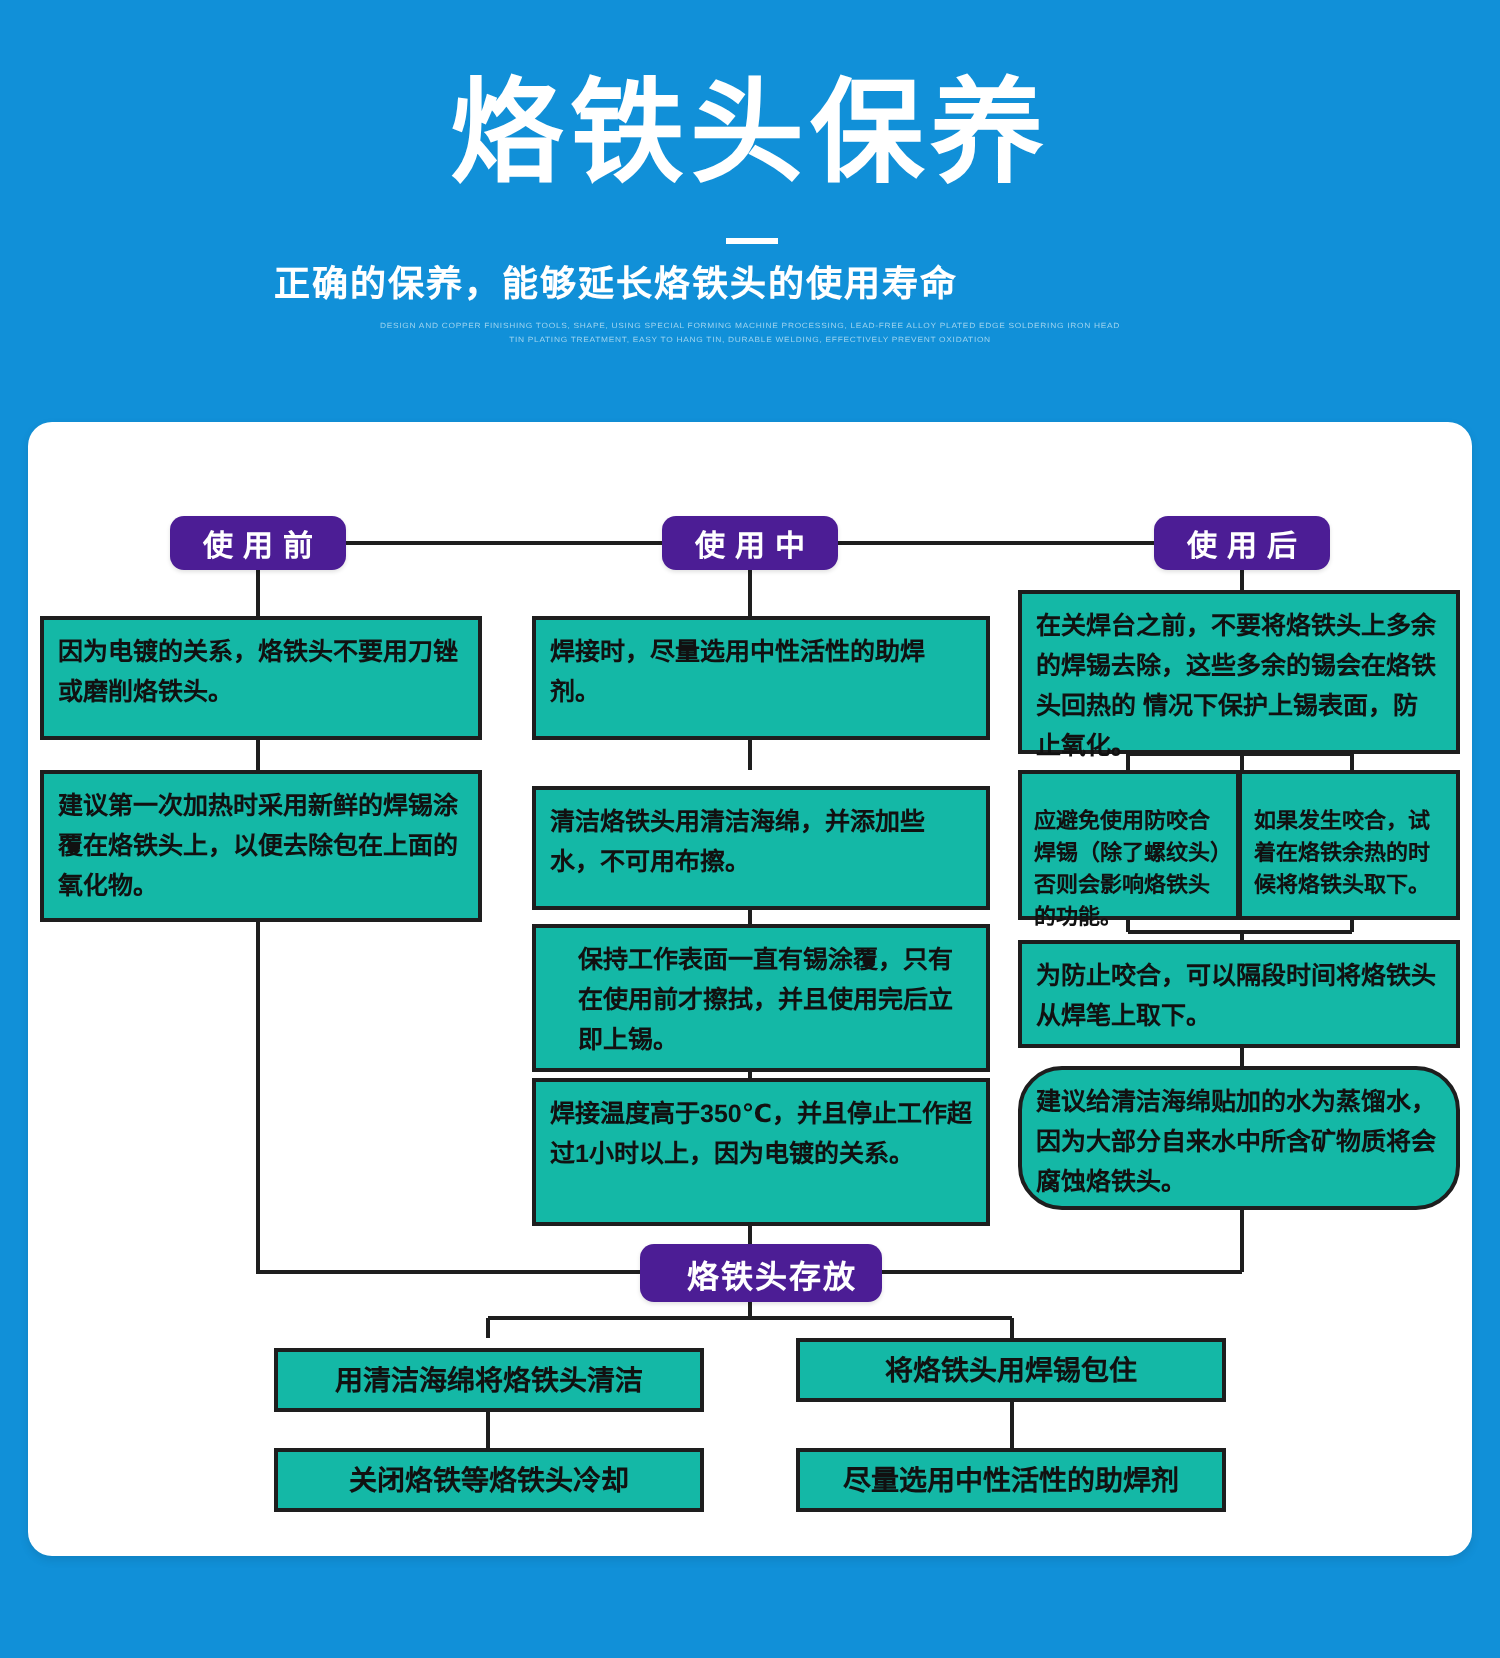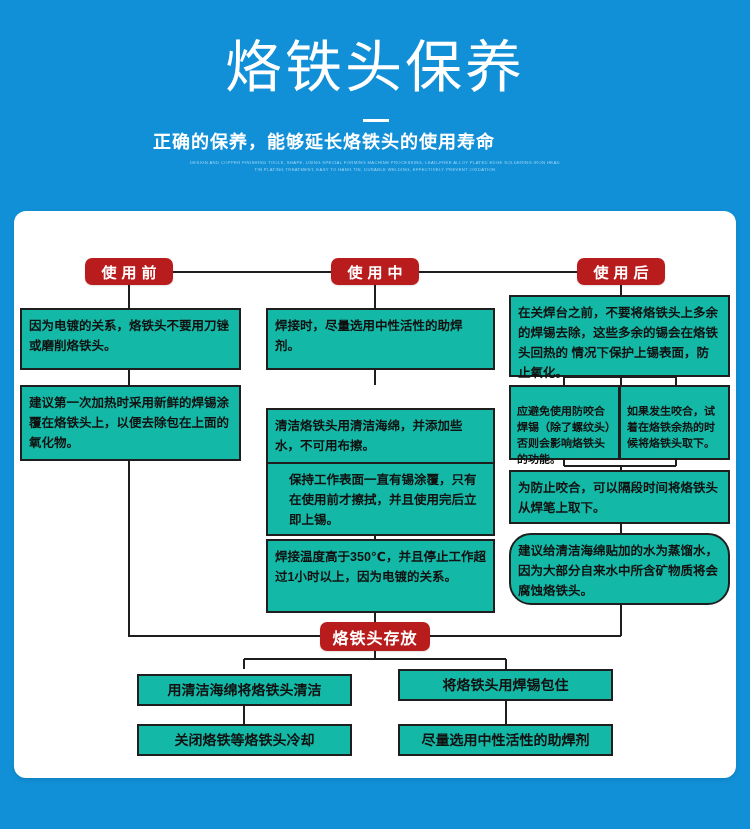--- a/index.html
+++ b/index.html
@@ -13,29 +13,29 @@
   }
 
   
   #header{
     position:absolute;left:0;top:0;width:750px;height:200px;
     text-align:center;
   }
   #main-title{
     position:absolute;left:0;top:33px;width:750px;
     font-size:57px;line-height:68px;
-    font-weight:normal;color:#ffffff;
+    font-weight:bold;color:#ffffff;
     letter-spacing:3px;
   }
   #title-divider{
     position:absolute;left:363px;top:119px;
     width:26px;height:3px;background:#ffffff;
   }
   #sub-title{
-    position:absolute;left:16px;top:129px;width:616px;
+    position:absolute;left:0;top:129px;width:616px;
     font-size:18px;line-height:26px;
     font-weight:bold;color:#ffffff;
     letter-spacing:1px;
   }
   #en-line1,#en-line2{
     position:absolute;left:0;width:750px;
     font-size:4.2px;line-height:6px;
     color:#9fd4ef;letter-spacing:.35px;
     white-space:nowrap;overflow:hidden;
     transform:scaleY(.9);
@@ -50,37 +50,37 @@
     background:#ffffff;border-radius:12px;
     box-shadow:0 2px 5px rgba(0,0,0,.10);
   }
 
   
   #wires{position:absolute;left:0;top:0;width:750px;height:829px;pointer-events:none;}
 
   
   .badge{
     position:absolute;
-    background:#b91c1c;border-radius:7px;
+    background:#4c1d95;border-radius:7px;
     color:#ffffff;font-weight:bold;
     text-align:center;
     display:flex;align-items:center;justify-content:center;
     box-shadow:0 1px 2px rgba(0,0,0,.12);
     z-index:4;
   }
   .badge.stage{
     width:88px;height:27px;
     font-size:15px;letter-spacing:5px;text-indent:5px;
   }
   #badge-before{left:85px;top:258px;}
   #badge-during{left:331px;top:258px;}
   #badge-after{left:577px;top:258px;}
   #badge-storage{
     left:320px;top:622px;width:110px;height:29px;
-    font-size:16px;letter-spacing:1px;
+    font-size:16px;letter-spacing:1px;padding-left:11px;
   }
 
   
   .box{
     position:absolute;
     background:#14b8a6;
     border:2px solid #1e1e1e;
     box-sizing:border-box;
     color:#111111;
     font-size:12.5px;
@@ -93,21 +93,21 @@
   .box .ind{ text-indent:22px; }
   .box.center{ text-align:center; font-size:14px; display:flex;
                align-items:center;justify-content:center;padding:0;}
   .box.small{ font-size:11px; line-height:16px; padding:16px 6px; }
 
   
   #b-l1{left:20px;top:308px;width:221px;height:62px;}
   #b-l2{left:20px;top:385px;width:221px;height:76px;}
   
   #b-m1{left:266px;top:308px;width:229px;height:62px;}
-  #b-m2{left:266px;top:408px;width:229px;height:62px;}
+  #b-m2{left:266px;top:393px;width:229px;height:62px;}
   #b-m3{left:266px;top:462px;width:229px;height:74px;padding-left:21px;}
   #b-m4{left:266px;top:539px;width:229px;height:74px;}
   
   #b-r1{left:509px;top:295px;width:221px;height:82px;}
   #b-r2{left:509px;top:385px;width:111px;height:75px;}
   #b-r3{left:619px;top:385px;width:111px;height:75px;}
   #b-r4{left:509px;top:470px;width:221px;height:54px;}
   #b-r5{left:509px;top:533px;width:221px;height:72px;border-radius:22px;}
   
   #b-s1{left:137px;top:674px;width:215px;height:32px;}

